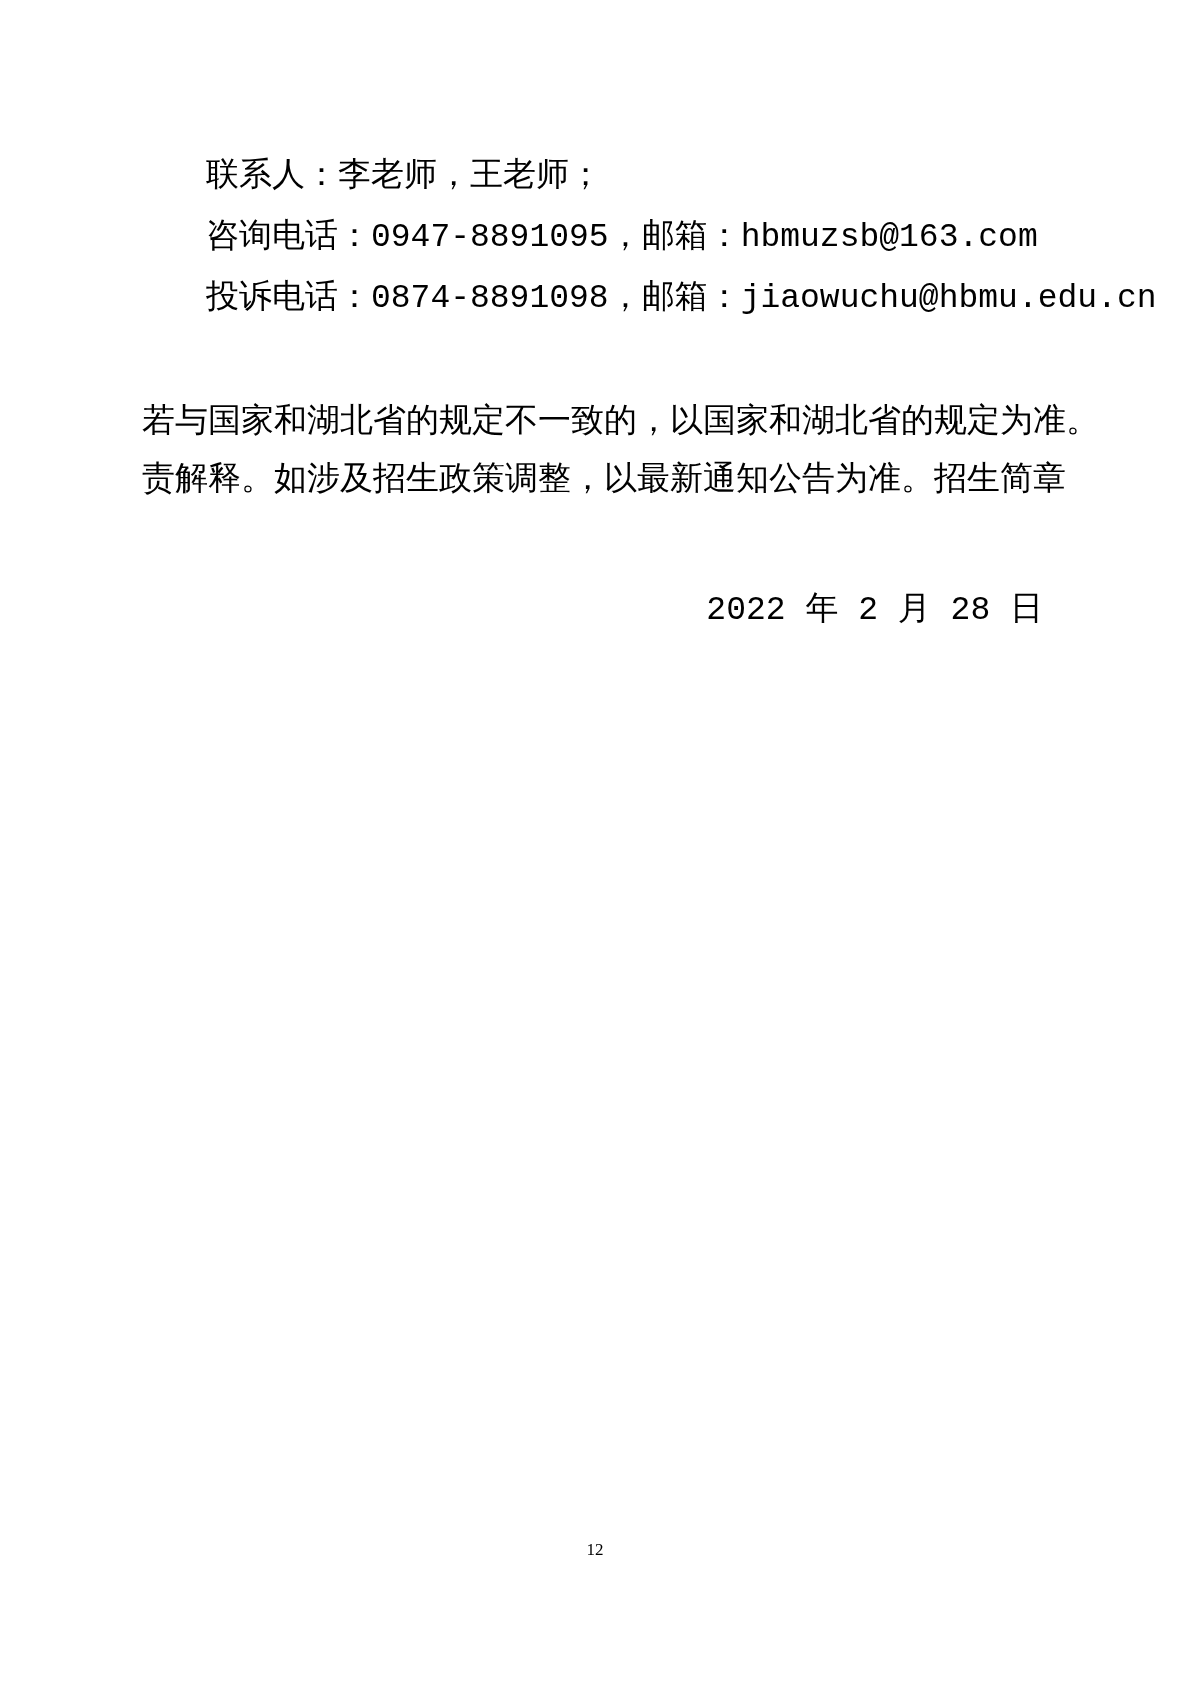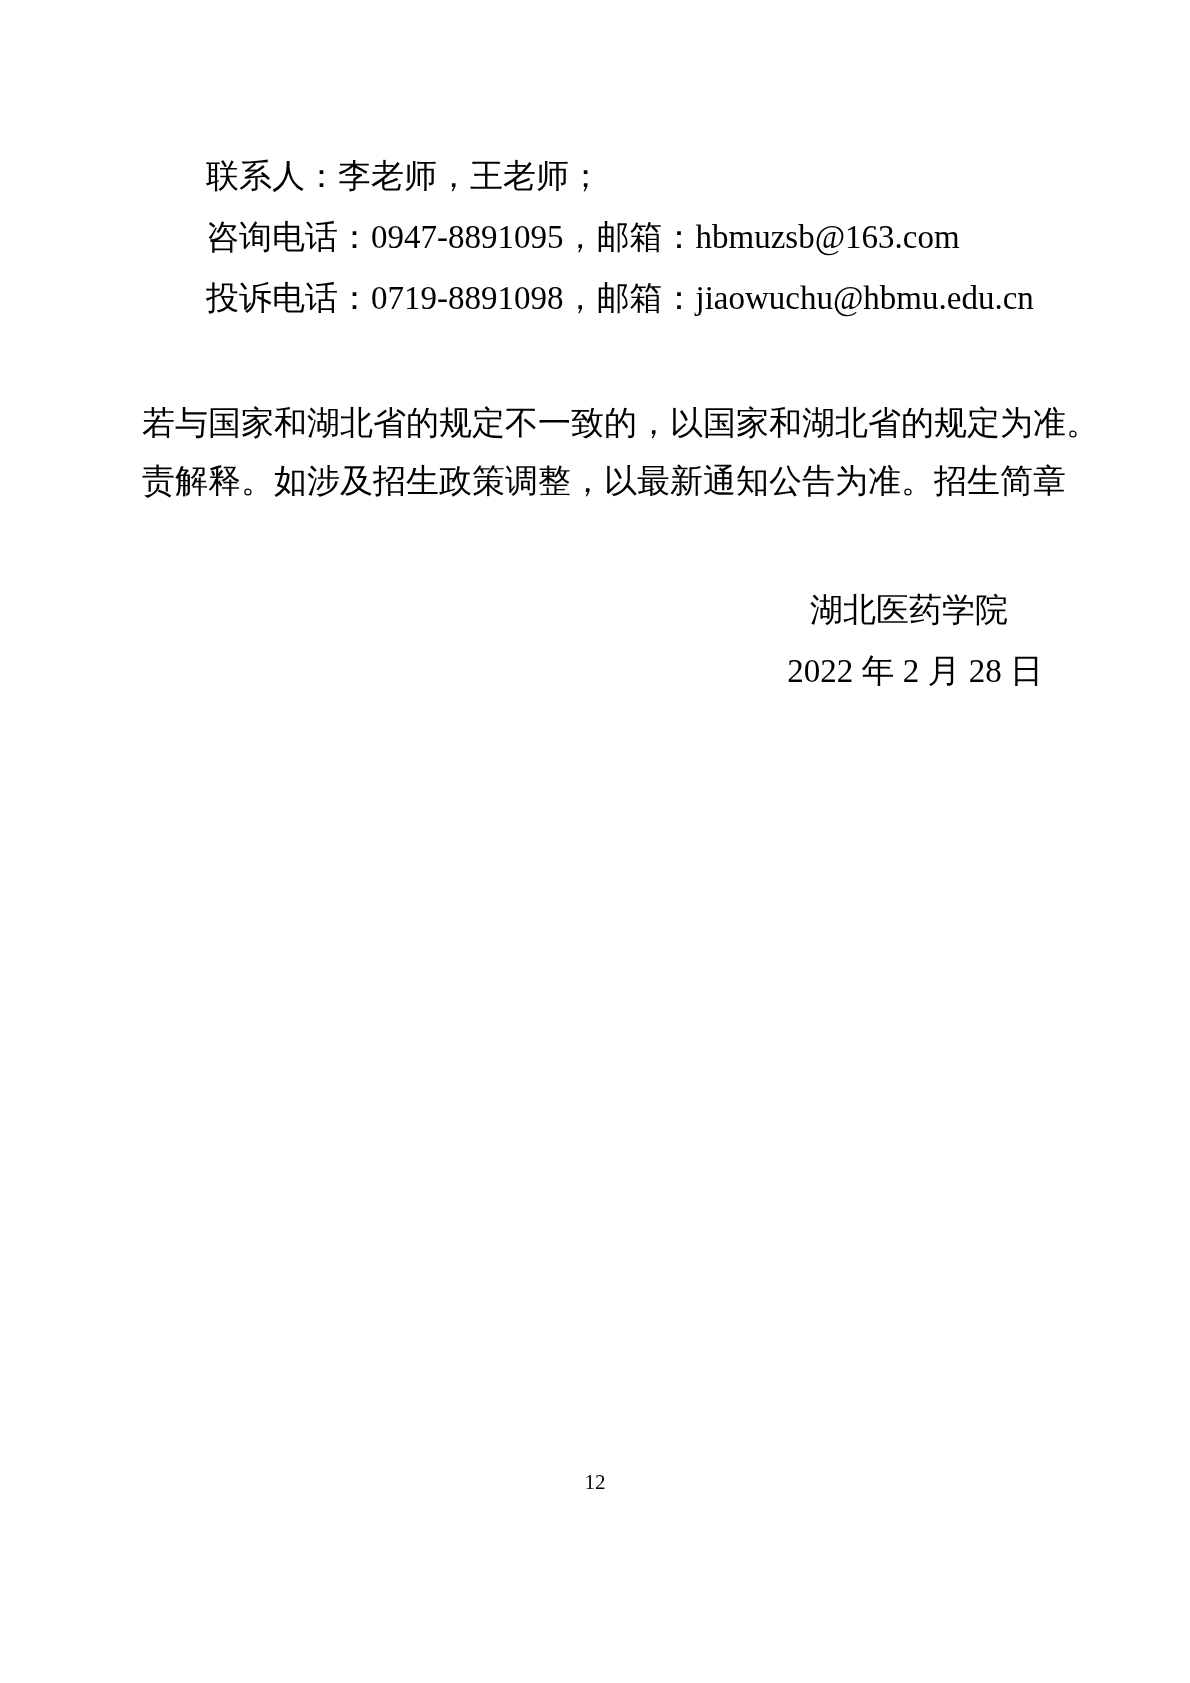--- a/index.html
+++ b/index.html
@@ -20,61 +20,60 @@
   }
 
   .content {
     position: absolute;
     left: 142px;
     top: 146px;
     width: 903px;
     font-size: 33px;
   }
 
-  .line { white-space: nowrap; }
+  .line { white-space: nowrap; font-family: Liberation Mono, monospace; }
   .indent { text-indent: 64px; }
 
   .contact-block   { line-height: 61px; }
   .attach-block    { line-height: 63px; margin-top: 66px; }
   .closing-block   { line-height: 58px; margin-top: 65px; }
   .signature-block { line-height: 61px; margin-top: 70px; text-align: right; }
 
   .sig-org  { padding-right: 37px; }
   .sig-date { padding-right: 2px; }
 
   .page-number {
     position: absolute;
     left: 0;
-    top: 1470px;
+    top: 1538px;
     width: 100%;
     text-align: center;
-    font-size: 21px;
+    font-size: 17px;
     line-height: 24px;
     color: #000000;
   }
 </style>
 </head>
 <body>
 
 <div class="page">
   <div class="content">
 
     <div class="contact-block">
       <p class="line indent">联系人：李老师，王老师；</p>
       <p class="line indent">咨询电话：0947-8891095，邮箱：hbmuzsb@163.com</p>
-      <p class="line indent">投诉电话：0719-8891098，邮箱：jiaowuchu@hbmu.edu.cn</p>
+      <p class="line indent">投诉电话：0874-8891098，邮箱：jiaowuchu@hbmu.edu.cn</p>
     </div>
 
 
     <div class="closing-block">
       <p class="line">若与国家和湖北省的规定不一致的，以国家和湖北省的规定为准。</p>
       <p class="line">责解释。如涉及招生政策调整，以最新通知公告为准。招生简章</p>
     </div>
 
     <div class="signature-block">
-      <p class="line sig-org">湖北医药学院</p>
       <p class="line sig-date">2022 年 2 月 28 日</p>
     </div>
 
   </div>
 
   <div class="page-number">12</div>
 </div>
 
 </body></html>

